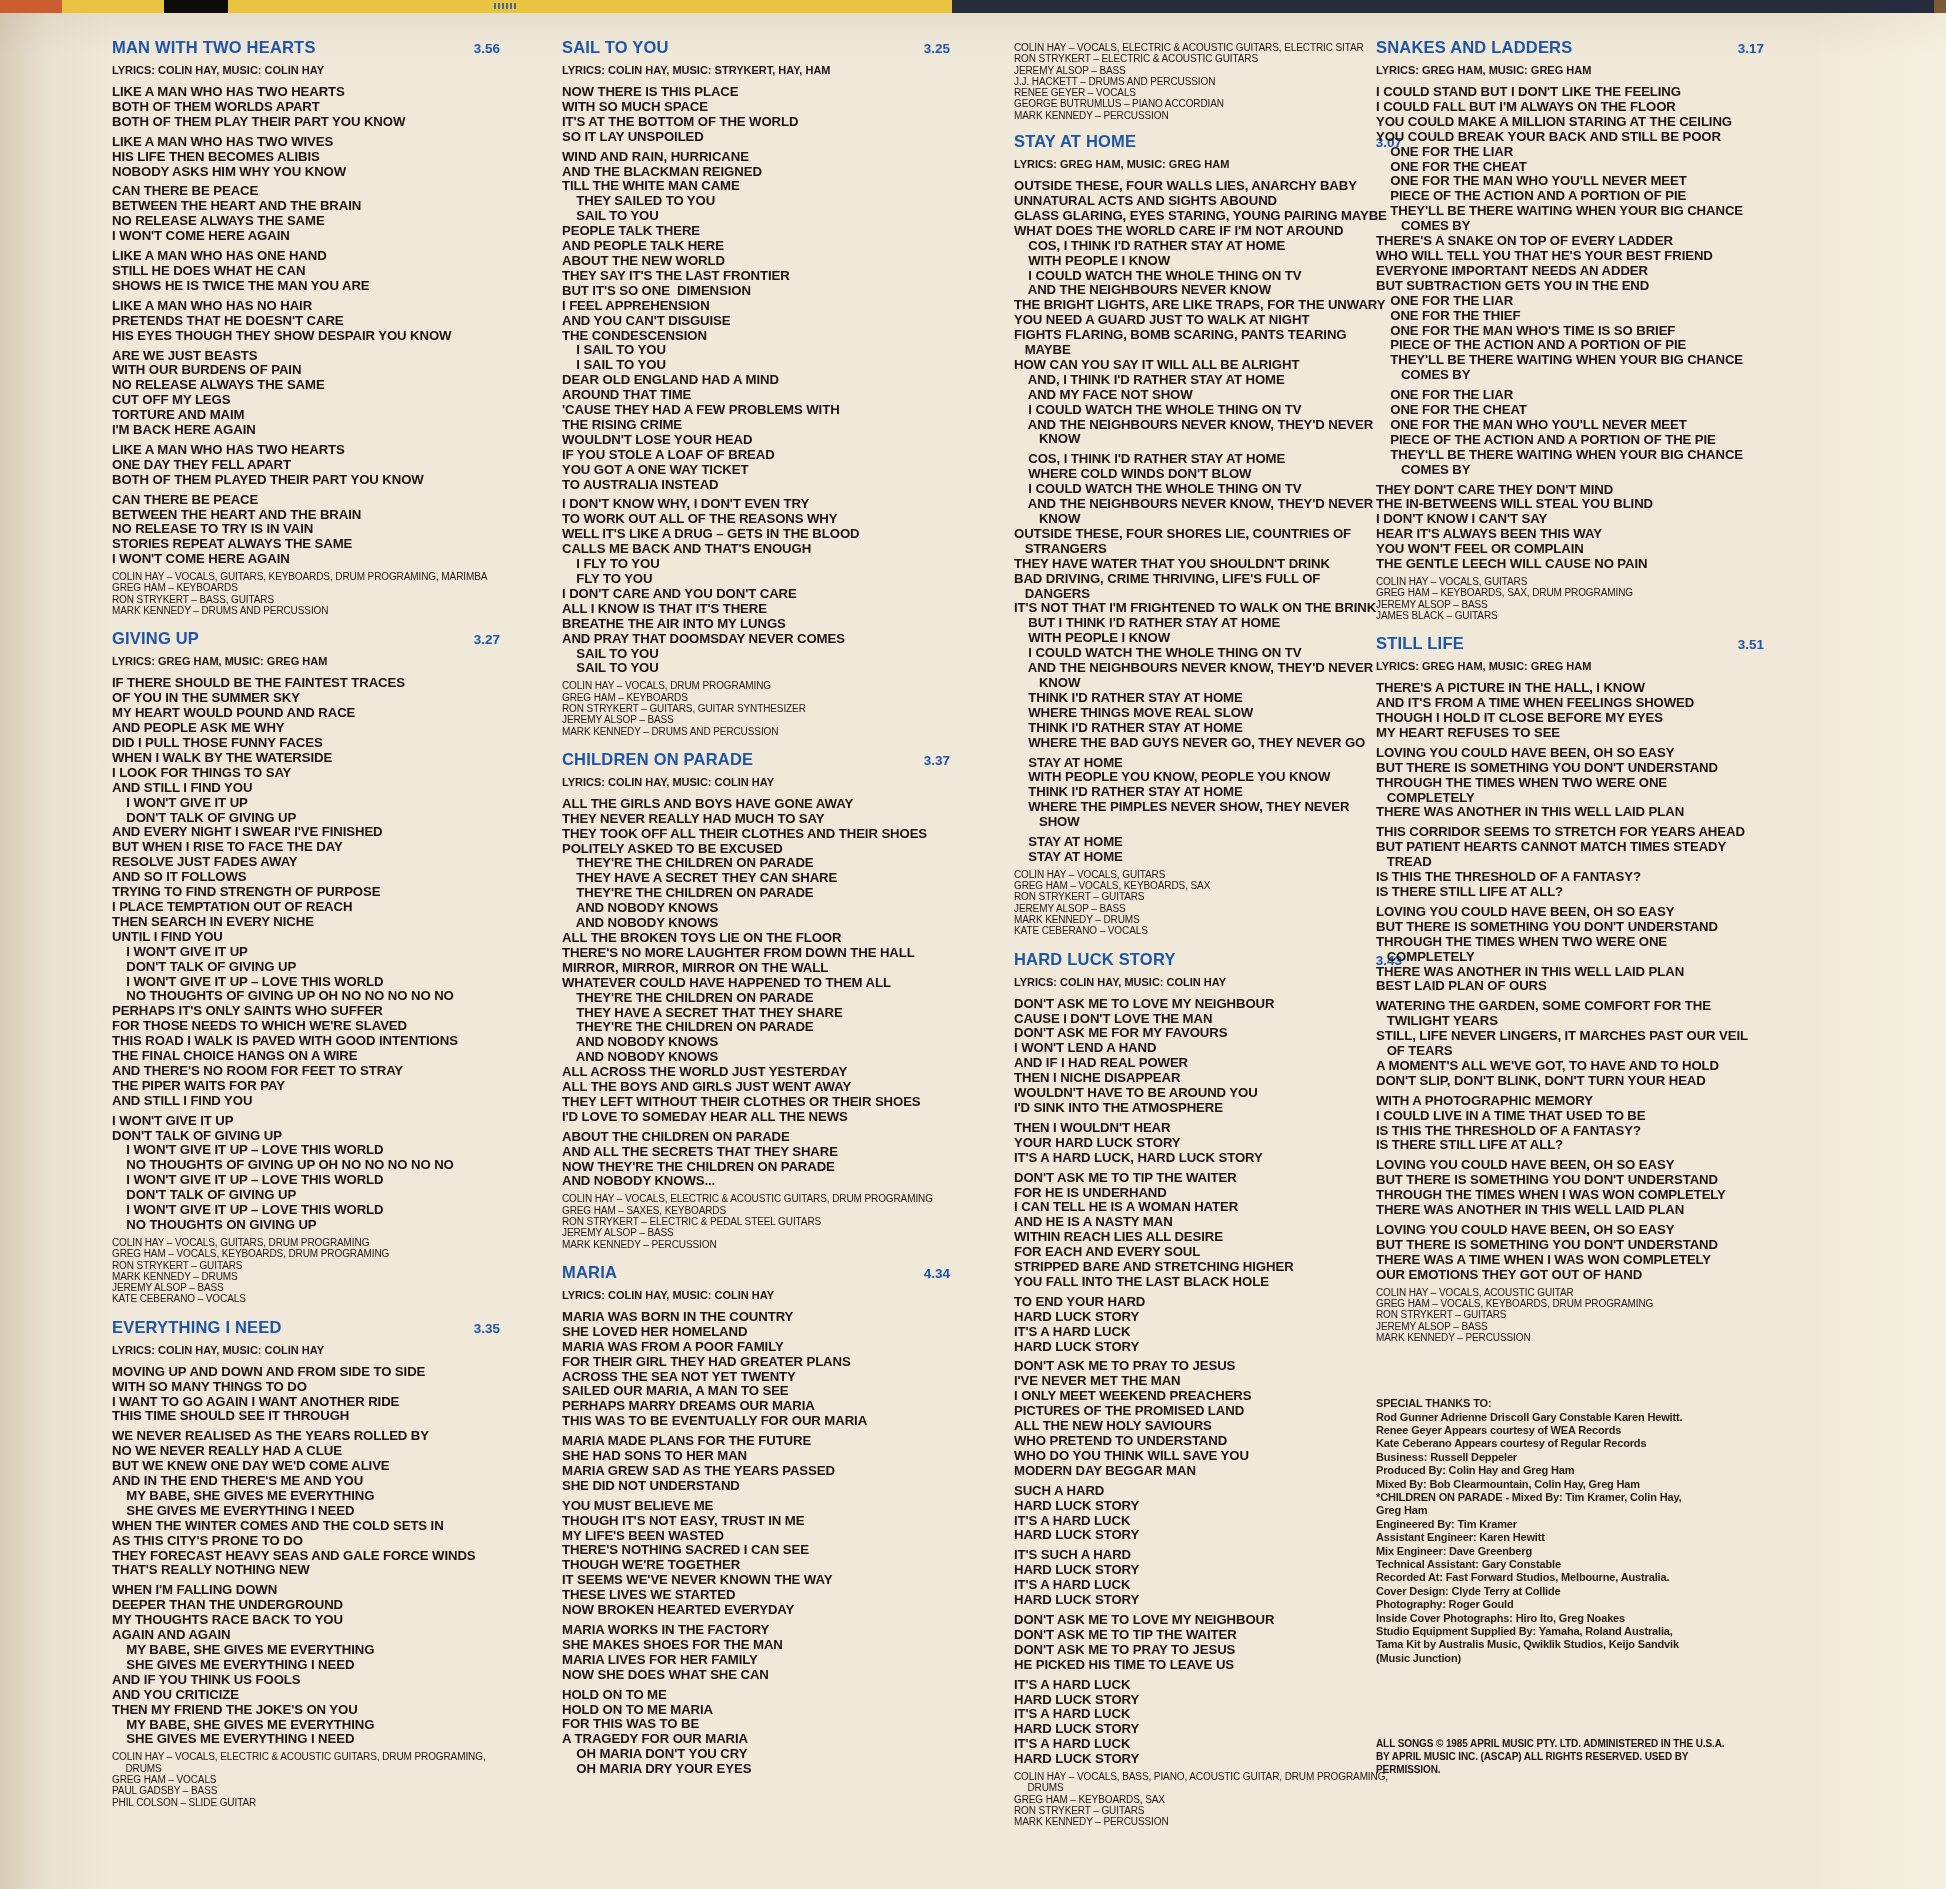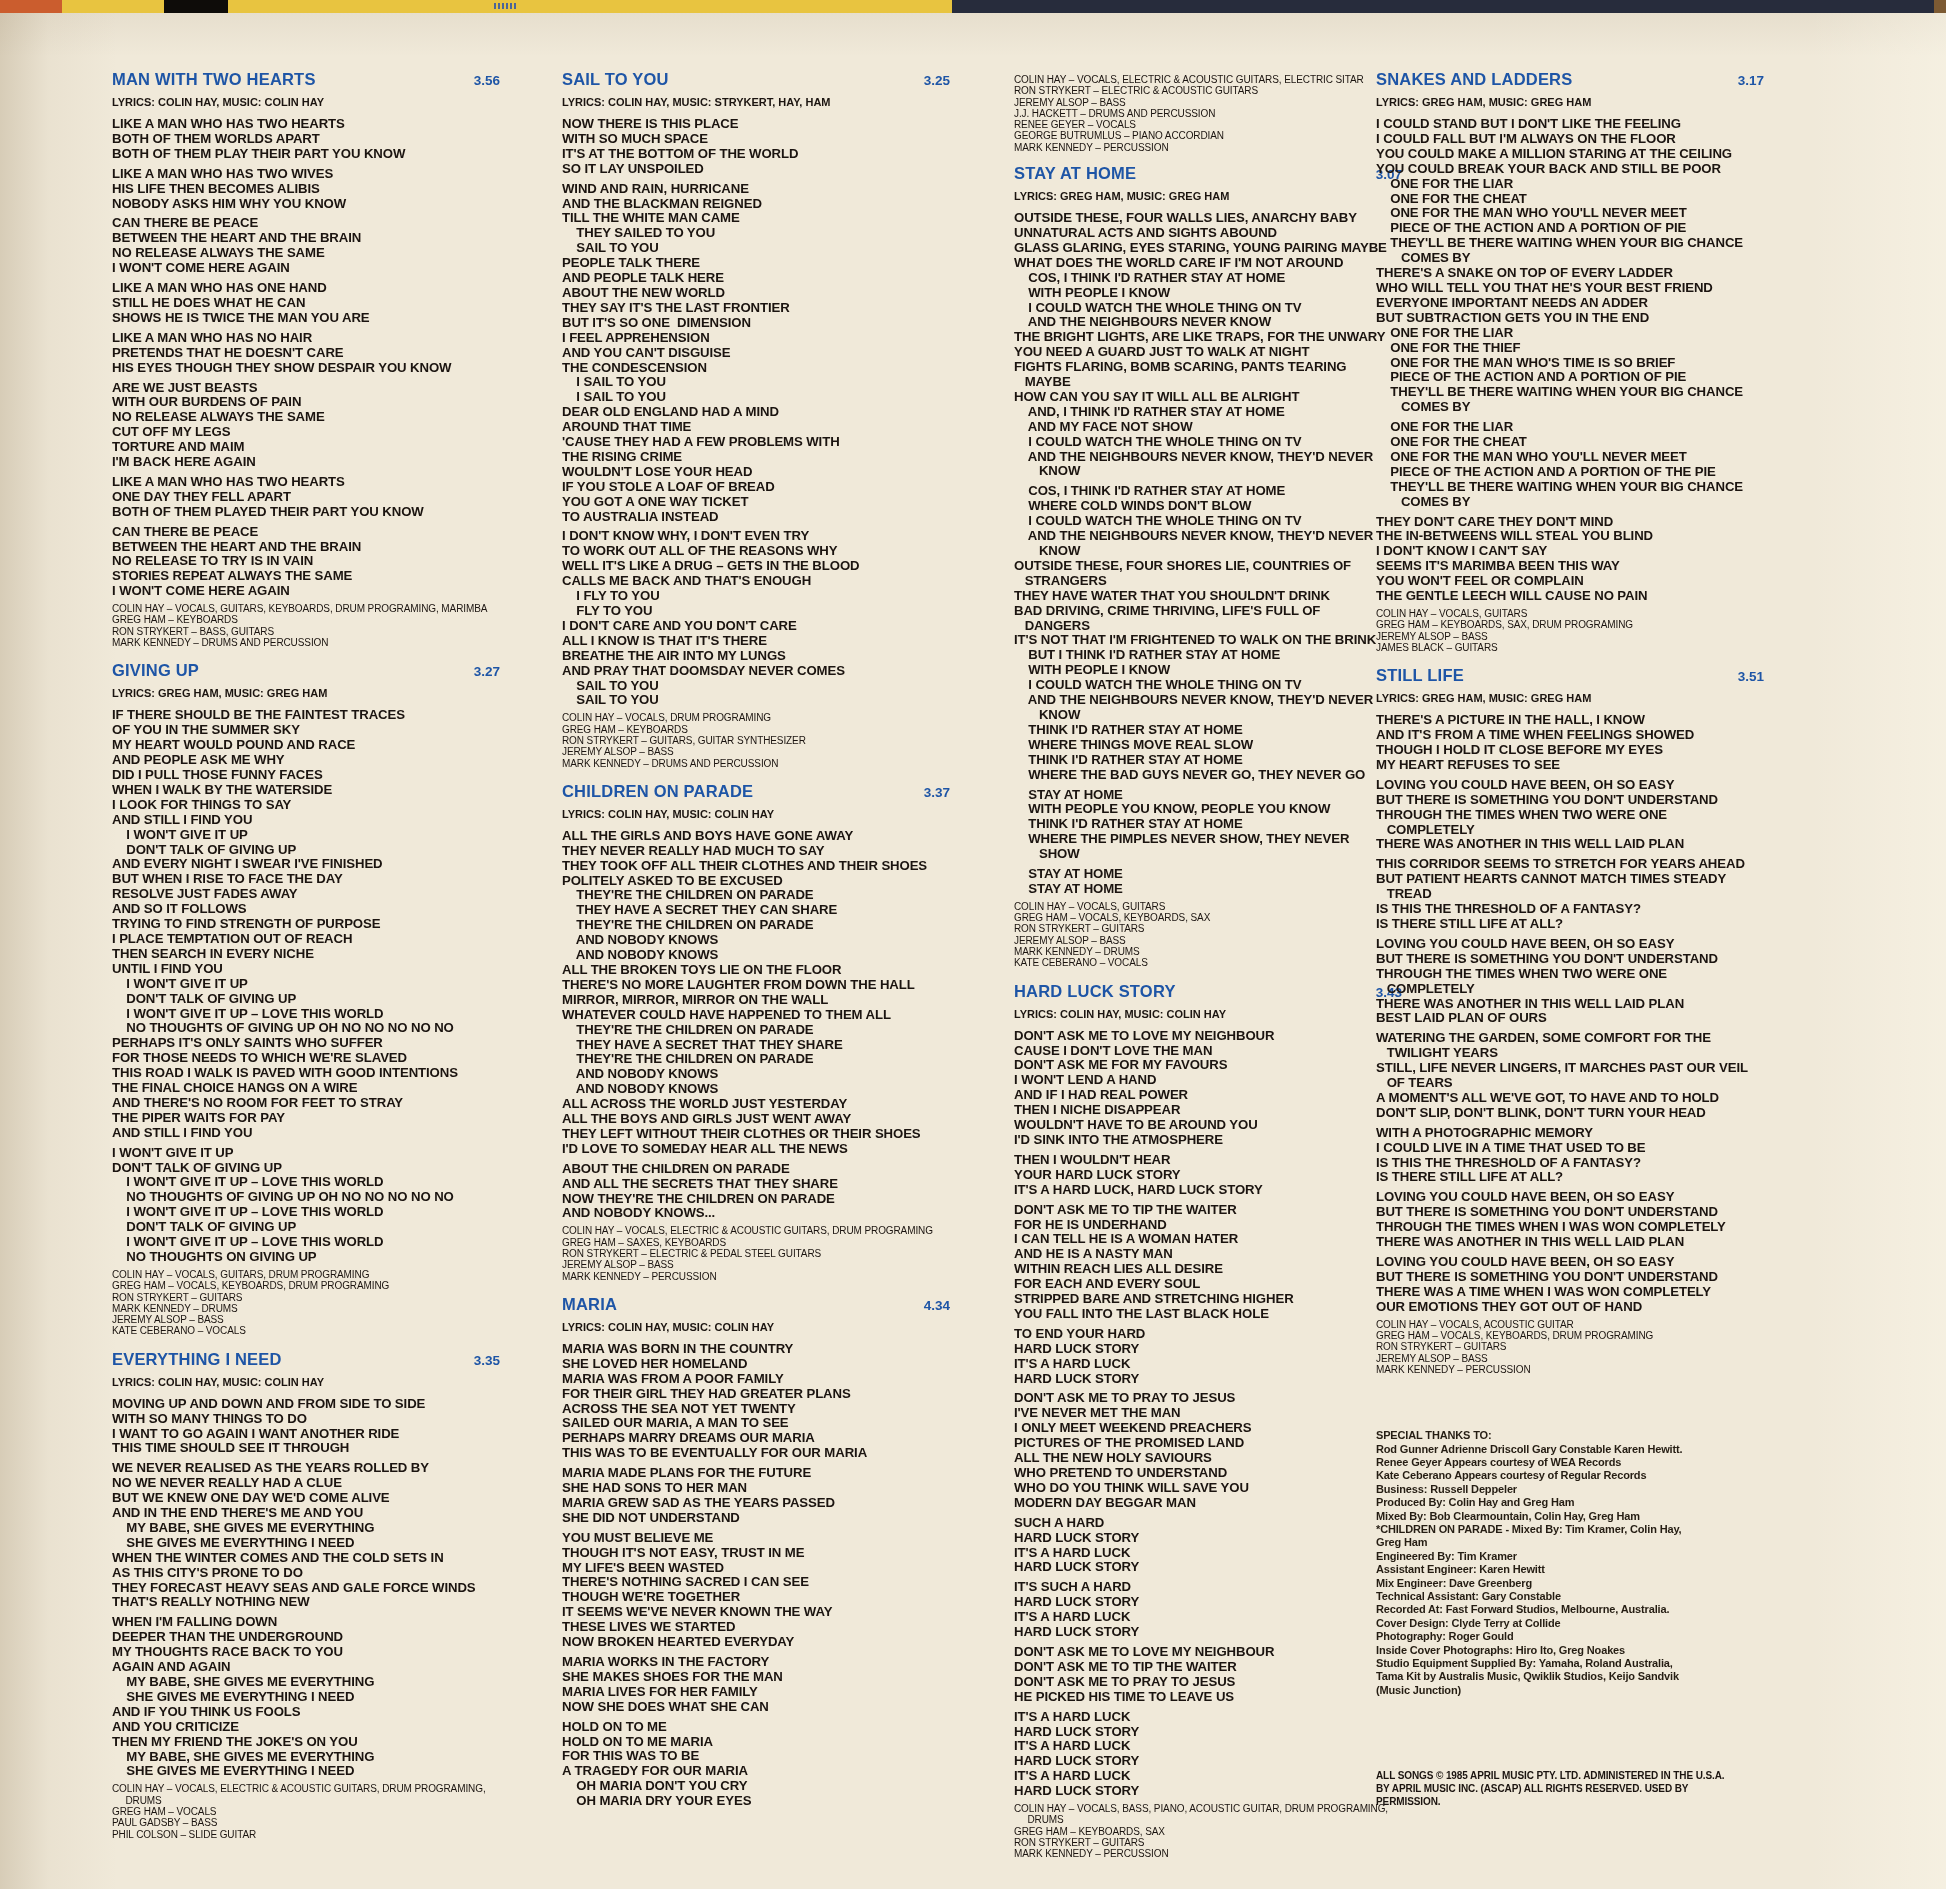--- a/index.html
+++ b/index.html
@@ -10,21 +10,21 @@
   }
   .page-shade{
     position:absolute;inset:0;pointer-events:none;
     background:linear-gradient(90deg, rgba(150,130,95,.28) 0, rgba(150,130,95,.07) 2.5%, rgba(255,255,255,0) 6%, rgba(255,255,255,0) 93%, rgba(255,252,240,.35) 100%),
                linear-gradient(180deg, rgba(120,100,70,.10) 0, rgba(255,255,255,0) 3%);
   }
   .top-strip{position:absolute;left:0;top:0;width:1946px;height:13px;}
   .strip-seg{position:absolute;top:0;height:13px;}
   .print-mark{position:absolute;top:3px;width:24px;height:6px;opacity:.85;
     background:repeating-linear-gradient(90deg,#2f55a8 0 2px,transparent 2px 4px);}
-  .column{position:absolute;top:38px;width:392px;margin-top:32px;}
+  .column{position:absolute;top:38px;width:392px;}
   .song-block{margin-bottom:13px;}
   .song-header{display:flex;justify-content:space-between;align-items:baseline;margin-bottom:7px;}
   .song-title{font-size:16.5px;font-weight:700;letter-spacing:.2px;color:#1e55a6;white-space:pre;}
   .song-duration{font-size:13.5px;font-weight:700;color:#1e55a6;padding-right:4px;}
   .song-byline{font-size:11px;font-weight:700;color:#1b1410;margin-bottom:9px;white-space:pre;}
   .lyric-line{font-size:13.2px;line-height:14.9px;font-weight:700;color:#1b1410;white-space:pre;letter-spacing:-.1px;}
   .stanza-gap{height:5px;}
   .credits-block{margin-top:4px;}
   .credits-block.standalone{margin-bottom:11px;}
   .credit-line{font-size:10px;line-height:11.3px;font-weight:400;color:#1b1410;white-space:pre;letter-spacing:-.1px;}
@@ -511,21 +511,21 @@
         <div class="lyric-line">    ONE FOR THE LIAR</div>
         <div class="lyric-line">    ONE FOR THE CHEAT</div>
         <div class="lyric-line">    ONE FOR THE MAN WHO YOU'LL NEVER MEET</div>
         <div class="lyric-line">    PIECE OF THE ACTION AND A PORTION OF THE PIE</div>
         <div class="lyric-line">    THEY'LL BE THERE WAITING WHEN YOUR BIG CHANCE</div>
         <div class="lyric-line">       COMES BY</div>
         <div class="stanza-gap"></div>
         <div class="lyric-line">THEY DON'T CARE THEY DON'T MIND</div>
         <div class="lyric-line">THE IN-BETWEENS WILL STEAL YOU BLIND</div>
         <div class="lyric-line">I DON'T KNOW I CAN'T SAY</div>
-        <div class="lyric-line">SEEMS IT'S MARIMBA BEEN THIS WAY</div>
+        <div class="lyric-line">HEAR IT'S ALWAYS BEEN THIS WAY</div>
         <div class="lyric-line">YOU WON'T FEEL OR COMPLAIN</div>
         <div class="lyric-line">THE GENTLE LEECH WILL CAUSE NO PAIN</div>
         <div class="credits-block">
           <div class="credit-line">COLIN HAY – VOCALS, GUITARS</div>
           <div class="credit-line">GREG HAM – KEYBOARDS, SAX, DRUM PROGRAMING</div>
           <div class="credit-line">JEREMY ALSOP – BASS</div>
           <div class="credit-line">JAMES BLACK – GUITARS</div>
         </div>
       </div>
       <div class="song-block">

